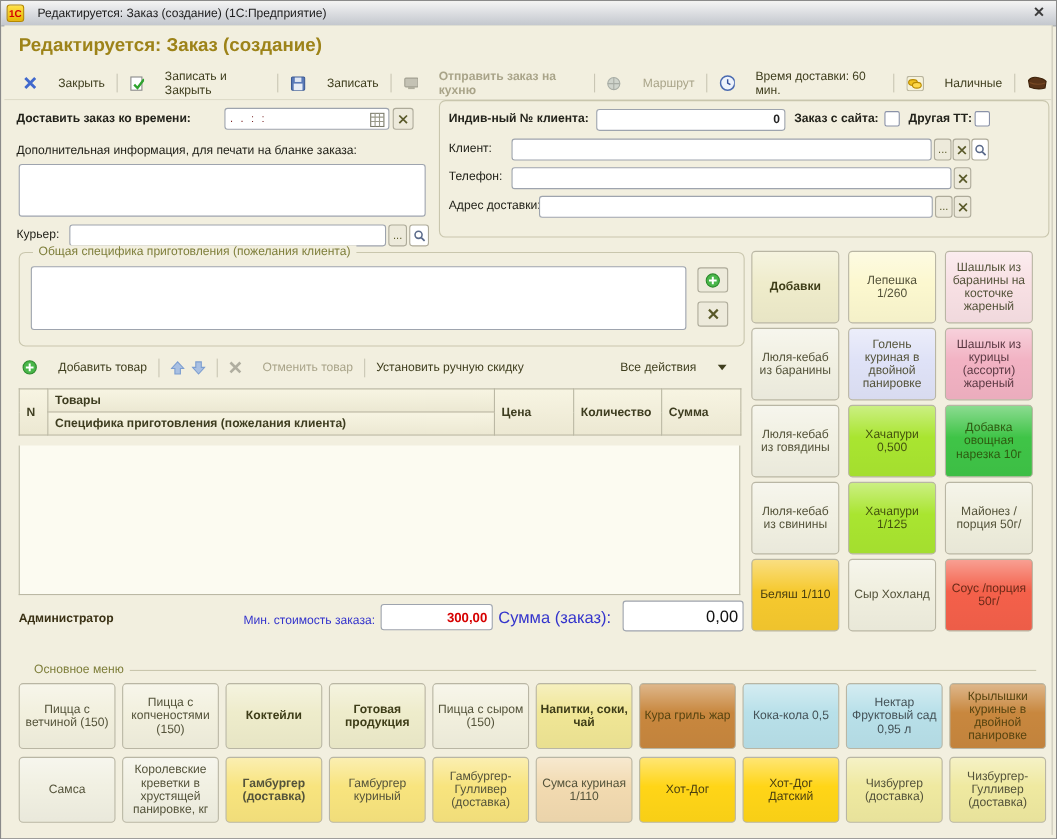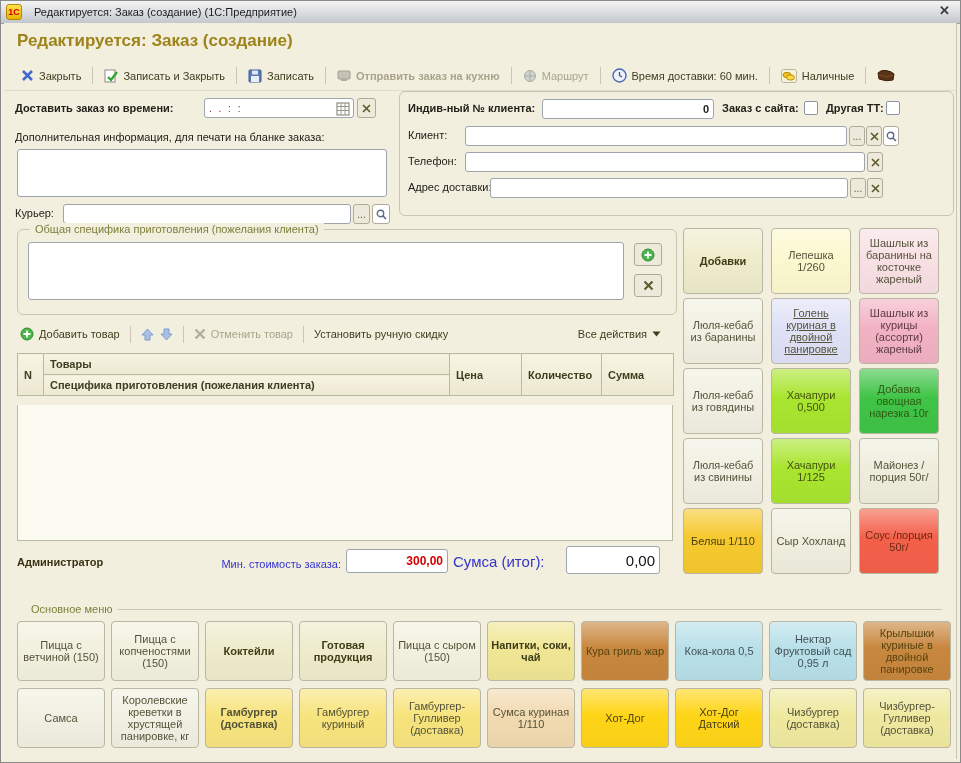--- a/index.html
+++ b/index.html
@@ -6,21 +6,21 @@
   .win{position:relative;width:961px;height:763px;background:#f2efdf;border:1px solid #8a8a8a;box-sizing:border-box;overflow:hidden;}
   .titlebar{position:absolute;top:0;left:0;right:0;height:22px;background:linear-gradient(#f4f4f4,#d9dbdf 55%,#c3c7cd);border-bottom:1px solid #9aa0a8;display:flex;align-items:center;}
   .logo1c{width:16px;height:16px;margin-left:5px;border-radius:3px;background:linear-gradient(#ffe24a,#e8b400);border:1px solid #b58900;color:#d40000;font-size:9px;font-weight:bold;display:flex;align-items:center;justify-content:center;box-sizing:border-box;}
   .title-text{margin-left:12px;font-size:11px;color:#1c1c1c;}
   .win-close{position:absolute;right:10px;top:2px;font-size:13px;font-weight:bold;color:#3c3c3c;cursor:default;}
   .content{position:absolute;top:22px;left:3px;right:3px;bottom:3px;background:#f2efdf;border-right:1px solid #c9c6b6;}
 
   .page-title{position:absolute;left:13px;top:8px;font-size:17px;font-weight:bold;color:#9d8319;}
 
   .toolbar{position:absolute;left:0;right:0;top:38px;height:30px;display:flex;align-items:center;padding-left:13px;border-bottom:1px solid #dedbc8;box-sizing:border-box;}
-  .tb-item{display:flex;align-items:center;gap:5px;font-size:11px;color:#3f3e1e;padding:3px 4px;border-radius:3px;}
+  .tb-item{display:flex;align-items:center;gap:19px;font-size:11px;color:#3f3e1e;padding:3px 4px;border-radius:3px;}
   .tb-item.disabled{color:#a9a489;}
   .tb-sep{width:1px;height:17px;background:#c9c6b4;margin:0 7px;}
   .tb-item svg{display:block;}
 
   .lbl{position:absolute;font-size:11px;color:#22221a;}
   .lbl.b{font-weight:bold;}
   .fld{position:absolute;background:#fff;border:1px solid #9ea4ae;border-radius:3px;box-sizing:border-box;font-size:11px;color:#222;}
   .fld-inner{width:100%;height:100%;display:flex;align-items:center;padding:0 4px;box-sizing:border-box;}
   .sqbtn{position:absolute;background:#edeadb;border:1px solid #aeab9a;border-radius:3px;box-sizing:border-box;display:flex;align-items:center;justify-content:center;font-size:10px;color:#5a5a2a;}
   .txtarea{position:absolute;background:#fff;border:1px solid #9ea4ae;border-radius:3px;box-sizing:border-box;}
@@ -35,21 +35,21 @@
 
   table.grid{position:absolute;left:13px;top:330px;border-collapse:collapse;table-layout:fixed;width:656px;font-size:11px;}
   table.grid th{background:linear-gradient(#f7f4e2,#ece8d2);border:1px solid #bbb8a4;font-weight:bold;color:#3e3d20;text-align:left;padding:4px 6px;height:17px;box-sizing:border-box;}
   .tbl-body{position:absolute;left:13px;top:382px;width:656px;height:136px;background:#fcfbf1;border:1px solid #bbb8a4;border-top:none;box-sizing:border-box;}
 
   .totals-user{position:absolute;left:13px;top:533px;font-size:11px;font-weight:bold;color:#3a3114;}
   .totals-minlbl{position:absolute;left:175px;top:535px;width:162px;text-align:right;font-size:11px;color:#3434cc;}
   .totals-minfld{position:absolute;left:342px;top:526px;width:102px;height:24px;}
   .totals-minval{justify-content:flex-end;color:#d60000;font-weight:bold;font-size:12px;}
   .totals-sumlbl{position:absolute;left:449px;top:530px;font-size:15px;color:#3434cc;}
-  .totals-sumfld{position:absolute;left:562px;top:523px;width:94px;height:28px;}
+  .totals-sumfld{position:absolute;left:562px;top:523px;width:110px;height:28px;}
   .totals-sumval{justify-content:flex-end;font-size:15px;color:#111;}
 
   .prod-grid{position:absolute;left:679px;top:205px;width:256px;display:grid;grid-template-columns:80px 80px 80px;grid-auto-rows:66px;gap:4px 8px;}
   .menu-grid{position:absolute;left:13px;top:598px;display:grid;grid-template-columns:repeat(10,88px);grid-auto-rows:60px;gap:7px 6px;}
   .pbtn{border:1px solid #b9b6a4;border-radius:4px;font-family:"Liberation Sans",sans-serif;font-size:11px;line-height:12px;color:#54533a;text-align:center;padding:2px 3px;background-color:#f1f0e2;background-image:linear-gradient(rgba(255,255,255,.4),rgba(255,255,255,0) 45%,rgba(0,0,0,.03));box-sizing:border-box;display:flex;align-items:center;justify-content:center;cursor:default;}
 
   .mainmenu-hdr{position:absolute;left:27px;top:580px;right:14px;display:flex;align-items:center;gap:6px;}
   .mainmenu-hdr .t{font-size:11px;color:#7e7e3a;white-space:nowrap;}
   .mainmenu-hdr .line{flex:1;height:1px;background:#c9c6ad;}
 
@@ -291,32 +291,32 @@
       </tr>
     </tbody>
       </table>
     <div class="tbl-body"></div>
 
     <div class="totals-user">Администратор</div>
     <div class="totals-minlbl">Мин. стоимость заказа:</div>
     <div class="fld totals-minfld">
       <div class="fld-inner totals-minval">300,00</div>
     </div>
-    <div class="totals-sumlbl">Сумса (итог):</div>
+    <div class="totals-sumlbl">Сумма (заказ):</div>
     <div class="fld totals-sumfld">
       <div class="fld-inner totals-sumval">0,00</div>
     </div>
 
     <div class="prod-grid">
 
     <button class="pbtn" style="background-color: rgb(239, 236, 203); color: rgb(62, 61, 24); font-weight: 700;">Добавки</button>
         <button class="pbtn" style="background-color: rgb(252, 248, 207);">Лепешка 1/260</button>
         <button class="pbtn" style="background-color: rgb(248, 224, 228);">Шашлык из баранины на косточке жареный</button>
         <button class="pbtn" style="background-color: rgb(241, 240, 226);">Люля-кебаб из баранины</button>
-        <button class="pbtn" style="background-color: rgb(223, 226, 247); text-decoration: underline;">Голень куриная в двойной панировке</button>
+        <button class="pbtn" style="background-color: rgb(223, 226, 247);">Голень куриная в двойной панировке</button>
         <button class="pbtn" style="background-color: rgb(242, 178, 195); color: rgb(92, 58, 68);">Шашлык из курицы (ассорти) жареный</button>
         <button class="pbtn" style="background-color: rgb(241, 240, 226);">Люля-кебаб из говядины</button>
         <button class="pbtn" style="background-color: rgb(169, 229, 48); color: rgb(68, 82, 14);">Хачапури 0,500</button>
         <button class="pbtn" style="background-color: rgb(63, 196, 71); color: rgb(46, 90, 16);">Добавка овощная нарезка 10г</button>
         <button class="pbtn" style="background-color: rgb(241, 240, 226);">Люля-кебаб из свинины</button>
         <button class="pbtn" style="background-color: rgb(169, 229, 48); color: rgb(68, 82, 14);">Хачапури 1/125</button>
         <button class="pbtn" style="background-color: rgb(239, 238, 221);">Майонез /порция 50г/</button>
         <button class="pbtn" style="background-color: rgb(246, 201, 46); color: rgb(74, 63, 16);">Беляш 1/110</button>
         <button class="pbtn" style="background-color: rgb(240, 239, 223);">Сыр  Хохланд</button>
         <button class="pbtn" style="background-color: rgb(244, 96, 74); color: rgb(107, 42, 24);">Соус /порция 50г/</button>

